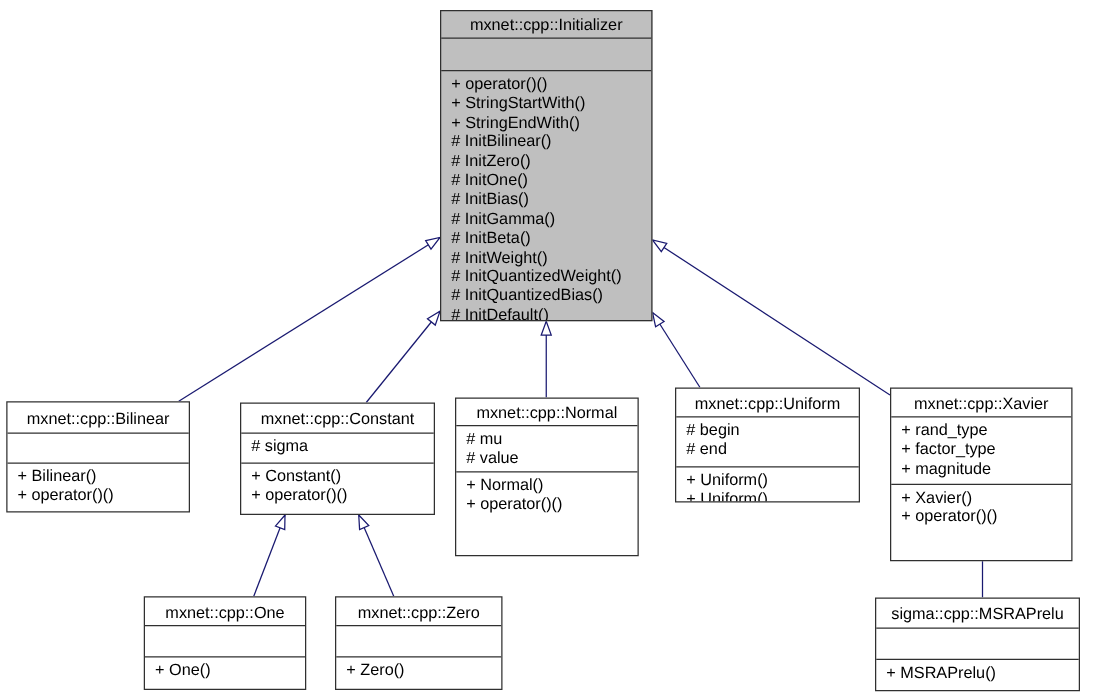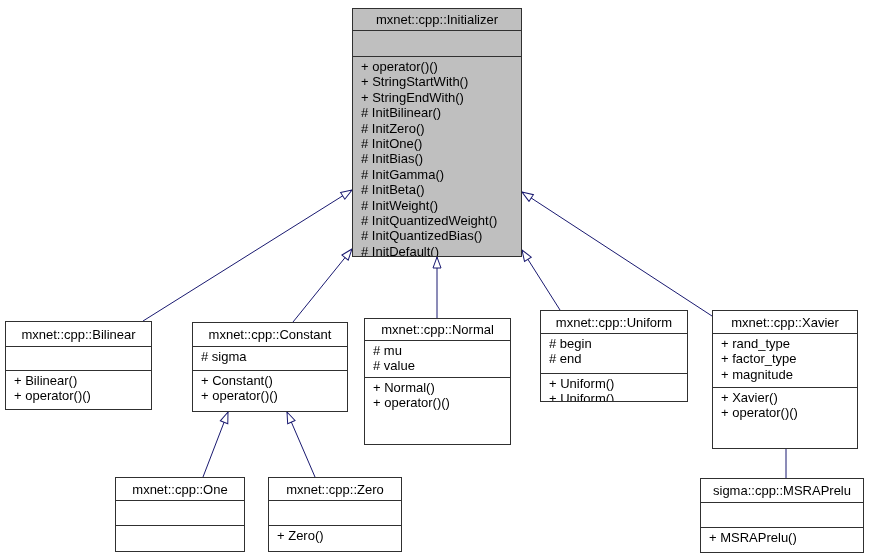--- a/index.html
+++ b/index.html
@@ -129,20 +129,21 @@
     <div class="a" style="height:54px">+ rand_type
 + factor_type
 + magnitude</div>
     <div class="m">+ Xavier()
 + operator()()</div>
   </div>
 
   <div class="box" style="left:115px;top:477px;width:130px;height:75px">
     <div class="t" style="height:23px">mxnet::cpp::One</div>
     <div class="a" style="height:25px"></div>
+    <div class="m">+ One()</div>
   </div>
 
   <div class="box" style="left:268px;top:477px;width:134px;height:75px">
     <div class="t" style="height:23px">mxnet::cpp::Zero</div>
     <div class="a" style="height:25px"></div>
     <div class="m">+ Zero()</div>
   </div>
 
   <div class="box" style="left:700px;top:478px;width:164px;height:75px">
     <div class="t" style="height:24px">sigma::cpp::MSRAPrelu</div>

